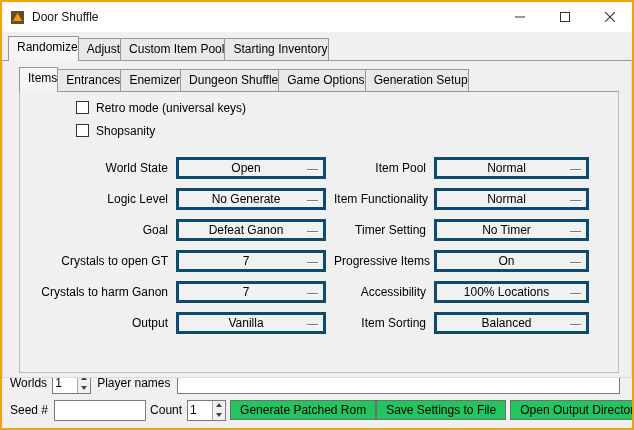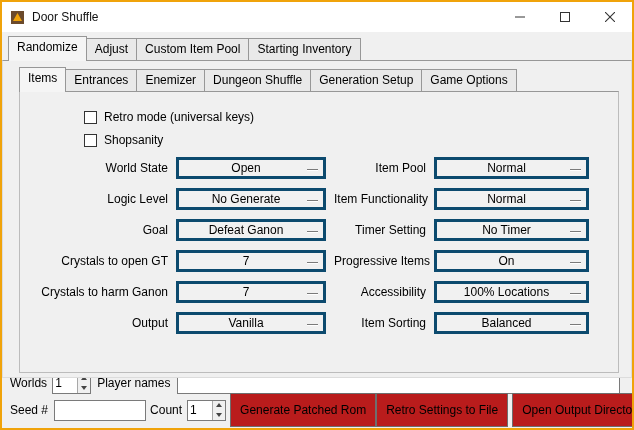--- a/index.html
+++ b/index.html
@@ -35,21 +35,21 @@
     cursor: default;
   }
   .win-btn svg { display: block; }
   
   .tabbar { display: flex; position: relative; z-index: 2; }
   .outer-tabbar { margin: 4px 0 0 6px; }
   .tab {
     border: 1px solid #979797;
     border-bottom: none;
     background: #e9e9e9;
-    padding: 3px 8px 4px 8px;
+    padding: 3px 0 4px 8px;
     margin-top: 2px;
   }
   .tab:not(:first-child) { margin-left: -1px; }
   .tab.selected {
     background: #f5f5f5;
     margin-top: 0;
     padding-bottom: 6px;
     margin-bottom: -1px;
   }
   .outer-pane {
@@ -67,21 +67,21 @@
     position: relative;
     z-index: 1;
     margin: 0 12px 0 16px;
     border: 1px solid #bcbcbc;
     border-top: 1px solid #979797;
     height: 282px;
     background: #f0f0f0;
     padding-top: 9px;
   }
   
-  .cb-row { display: flex; align-items: flex-end; height: 23px; margin-left: 16px; padding-left: 48px; }
+  .cb-row { display: flex; align-items: flex-start; height: 23px; margin-left: 8px; padding-left: 48px; }
   .cb {
     width: 13px; height: 13px;
     background: #fff;
     border: 1px solid #333;
     display: inline-block;
   }
   .cb-label { margin-left: 7px; }
   
   .form {
     margin: 10px 0 0 8px;
@@ -140,22 +140,22 @@
     outline: none;
     font-family: "Liberation Sans", sans-serif;
     font-size: 12px;
     padding: 0 2px;
   }
   .spin-arrows { width: 13px; display: flex; flex-direction: column; border-left: 1px solid #a8a8a8; background: #f0f0f0; }
   .spin-up, .spin-down { flex: 1; display: flex; align-items: center; justify-content: center; background: #f0f0f0; border: none; padding: 0; cursor: default; }
   .tri-up { width: 0; height: 0; border-left: 3px solid transparent; border-right: 3px solid transparent; border-bottom: 4px solid #444; }
   .tri-down { width: 0; height: 0; border-left: 3px solid transparent; border-right: 3px solid transparent; border-top: 4px solid #444; }
   .btn {
-    height: 34px;
-    background: #b91c1c;
+    height: 20px;
+    background: #22c55e;
     border: 1px solid #6e6e6e;
     font-family: "Liberation Sans", sans-serif;
     font-size: 12px;
     padding: 0 9px;
     white-space: nowrap;
     cursor: default;
   }
   .gap { flex: 1; }
   .ml4 { margin-left: 4px; }
   .ml6 { margin-left: 6px; }
@@ -202,22 +202,22 @@
     <span class="tab">Starting Inventory</span>
   </div>
 
   <div class="outer-pane">
 
     <div class="tabbar inner-tabbar">
       <span class="tab selected">Items</span>
       <span class="tab">Entrances</span>
       <span class="tab">Enemizer</span>
       <span class="tab">Dungeon Shuffle</span>
+      <span class="tab">Game Options</span>
       <span class="tab">Generation Setup</span>
-      <span class="tab">Game Options</span>
     </div>
 
     <div class="inner-pane">
 
       <div class="cb-row">
         <span class="cb"></span>
         <span class="cb-label">Retro mode (universal keys)</span>
       </div>
       <div class="cb-row">
         <span class="cb"></span>
@@ -325,18 +325,18 @@
           <button class="spin-up">
               <span class="tri-up"></span>
             </button>
           <button class="spin-down">
               <span class="tri-down"></span>
             </button>
         </span>
       </div>
       <button class="btn ml4">Generate Patched Rom</button>
       <span class="gap"></span>
-      <button class="btn">Retro Settings to File</button>
+      <button class="btn">Save Settings to File</button>
       <button class="btn ml4">Open Output Directory</button>
     </div>
 
   </div>
 </div>
 
 </body></html>

